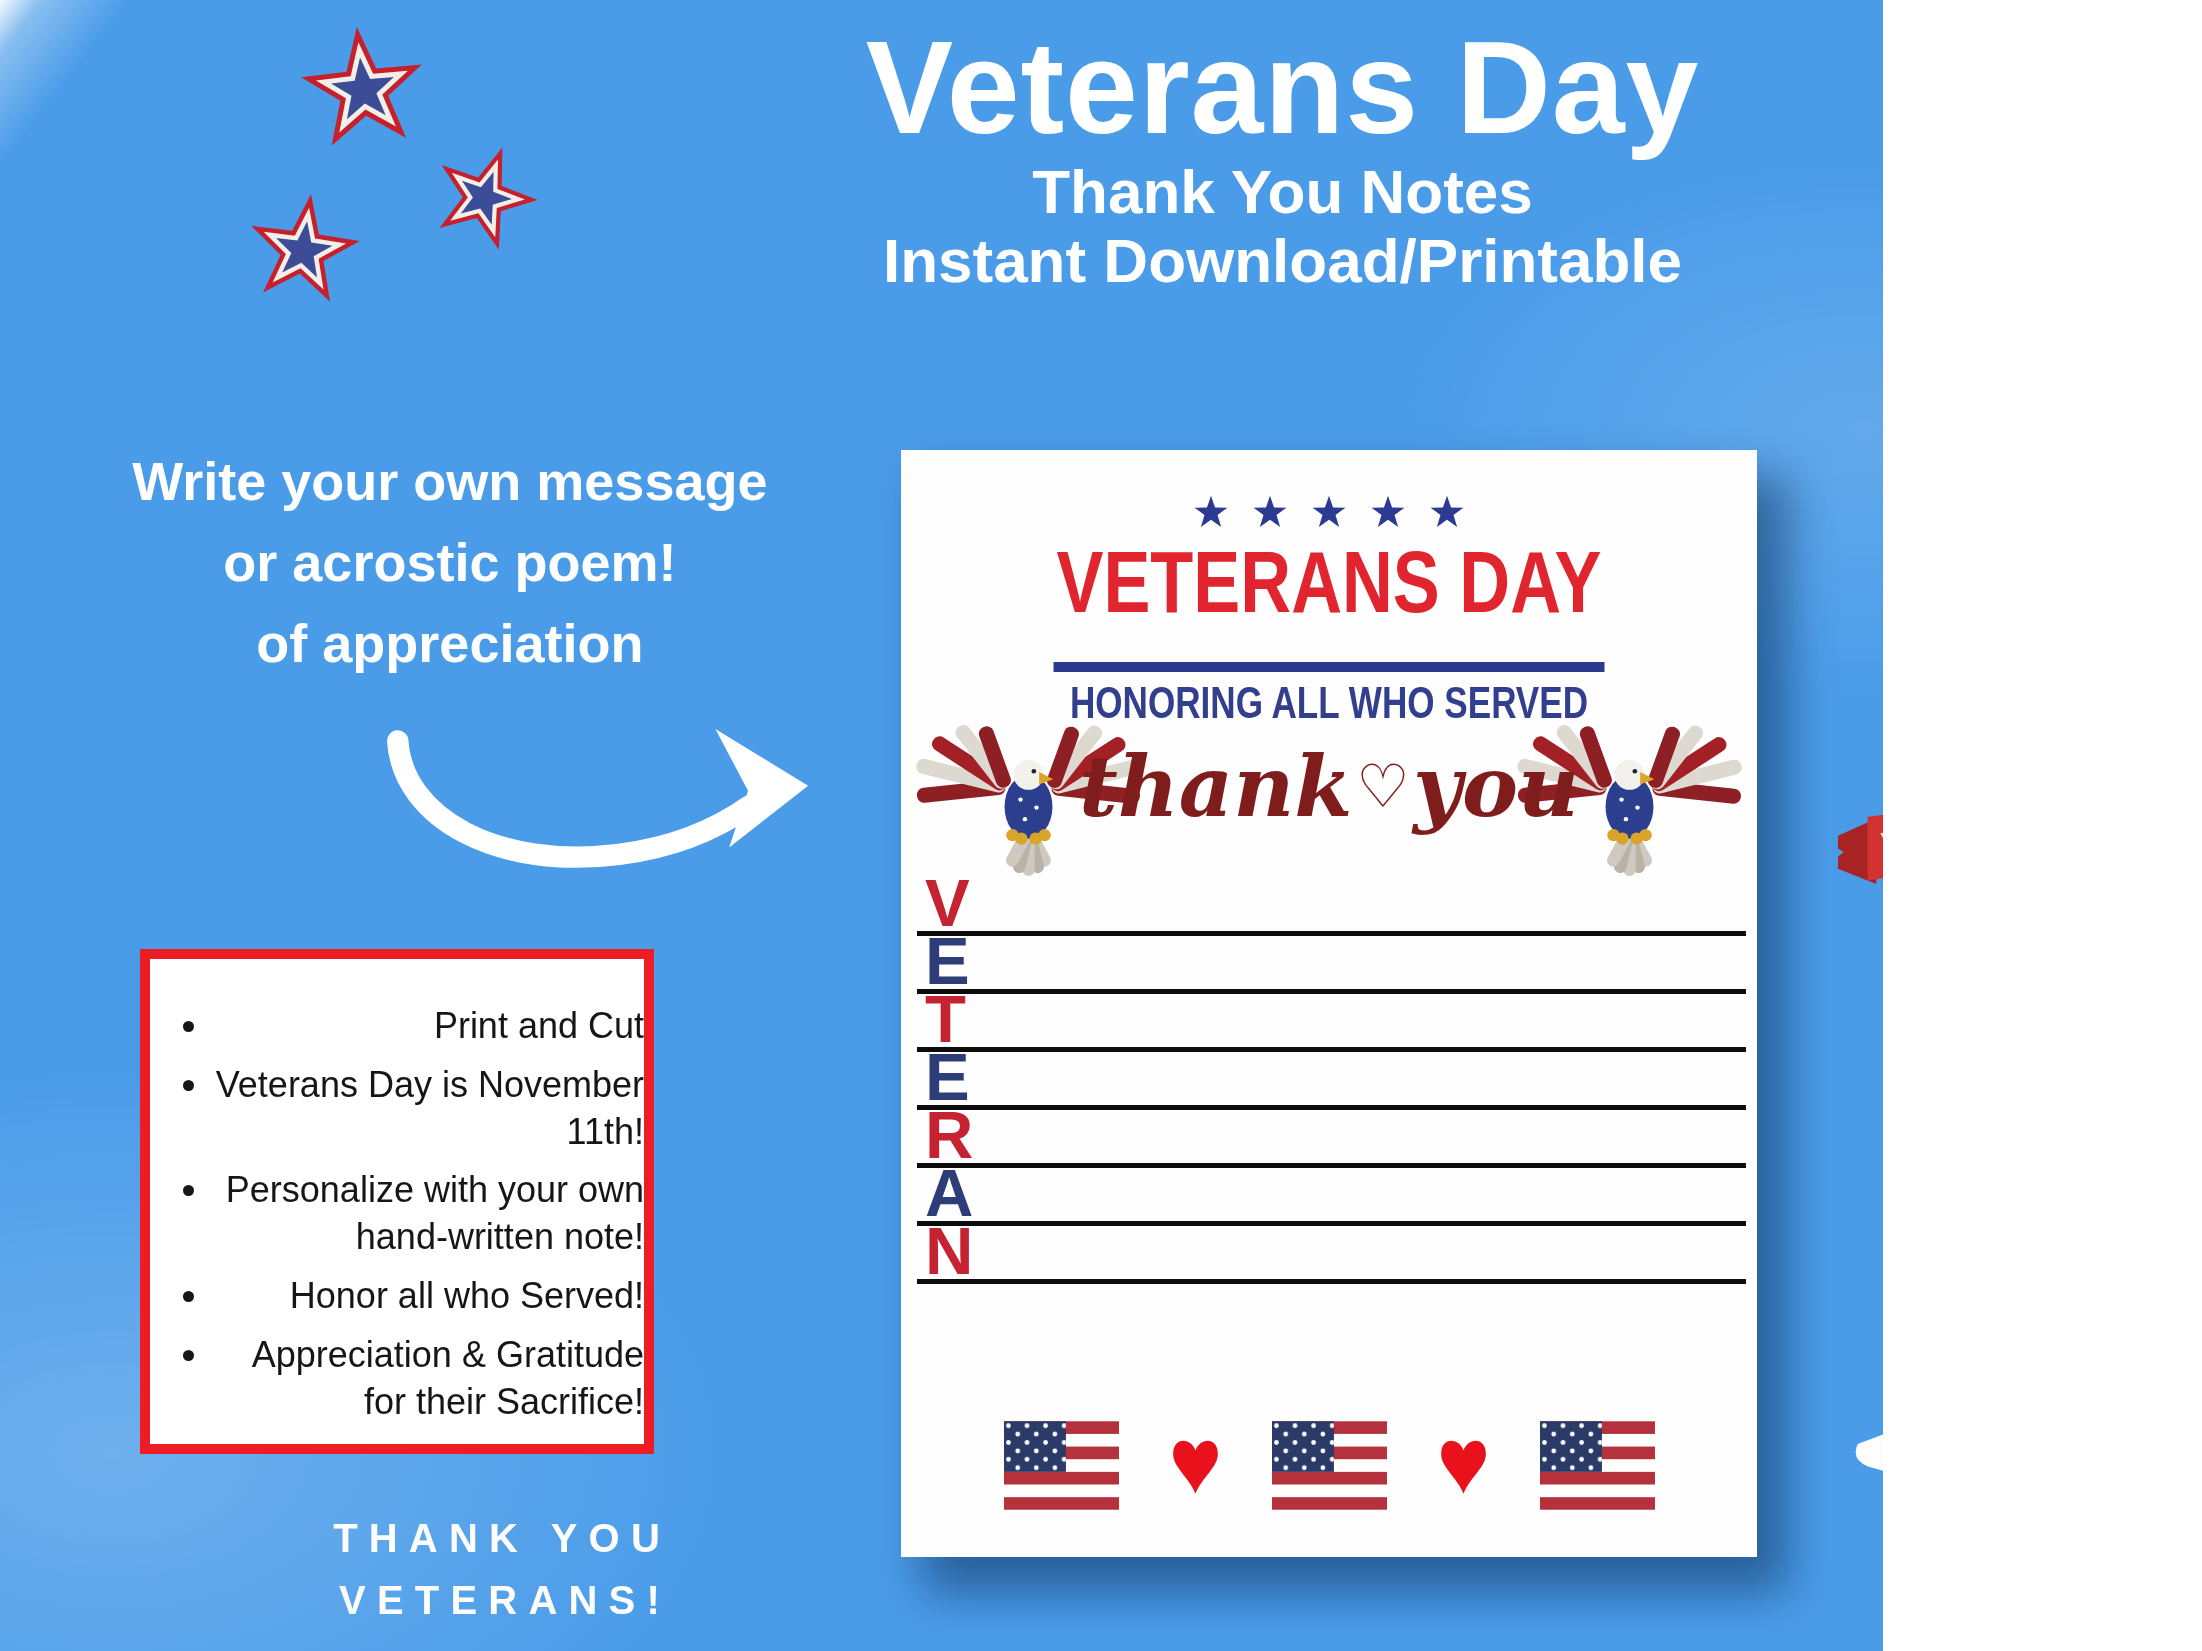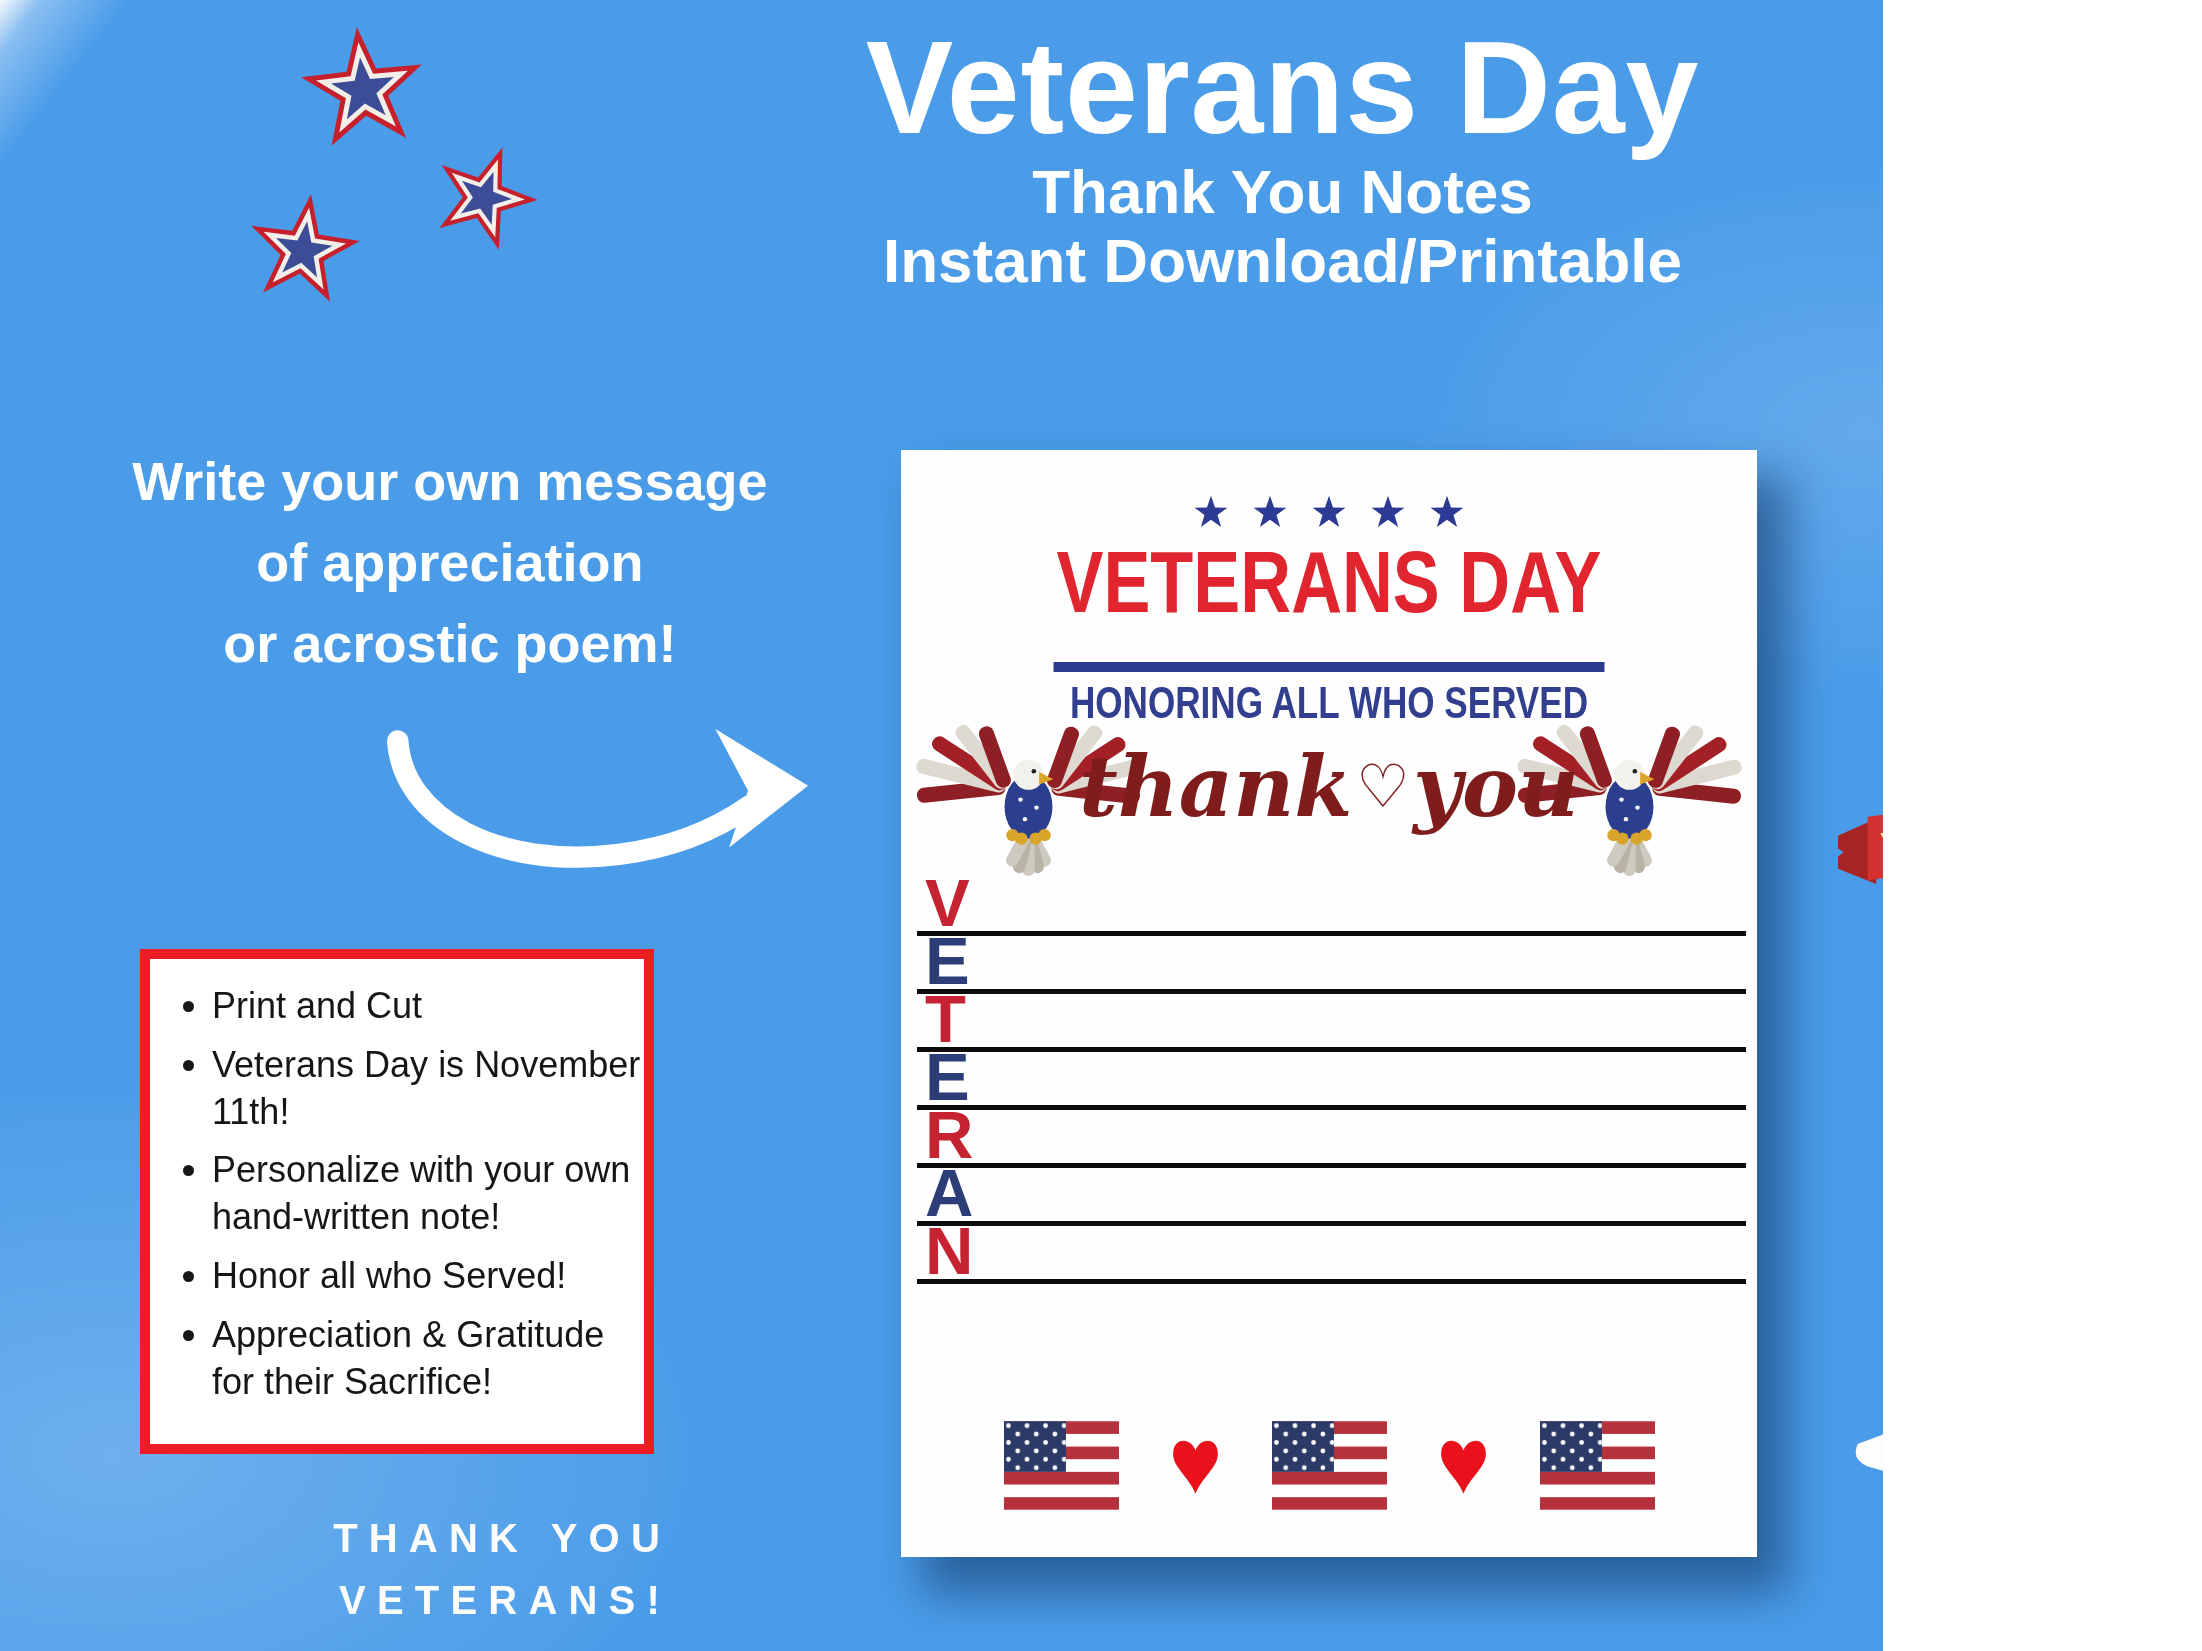--- a/index.html
+++ b/index.html
@@ -17,21 +17,21 @@
   .header { position:absolute; left:594px; top:19px; width:1377px; text-align:center; color:#ffffff; }
   .header-title { font-size:131px; font-weight:800; line-height:1.05; letter-spacing:0.9px; }
   .header-sub   { font-size:62px;  font-weight:800; line-height:1.12; }
   
   .message { position:absolute; left:6.9px; top:441px; width:886px; text-align:center;
              color:#ffffff; font-size:54px; font-weight:700; }
   .msg-line { line-height:1.5; }
   .arrow { position:absolute; left:368px; top:717px; width:469px; height:176px; }
   .features-box { position:absolute; left:140px; top:949px; width:514px; height:505px;
                   background:#ffffff; border:10.3px solid #ee1c25; box-sizing:border-box; }
-  .features-list { margin:24px 0 0 26px; padding-left:36px; font-size:36px; line-height:1.3; color:#161616; }
+  .features-list { margin:44px 0 0 26px; padding-left:36px; font-size:36px; line-height:1.3; color:#161616;text-align:right; }
   .feature-item { margin-bottom:12px; }
   .thanks { position:absolute; left:120px; top:1507px; width:551px; text-align:right;
             color:#fdfdfd; font-size:40px; font-weight:600; letter-spacing:11.2px; line-height:1.55; }
   
   .page { position:absolute; left:901px; top:450px; width:856px; height:1107px; background:#fefefe;
           box-shadow:26px 31px 43px 5.2px rgba(8,38,78,0.5); }
   .page-stars { position:absolute; top:45px; left:0; width:100%; display:flex; justify-content:center; gap:23px; }
   .page-star { width:36px; height:36px; }
   .page-title { position:absolute; top:81px; left:0; width:100%; text-align:center;
                 font-size:88px; font-weight:800; color:#e0252f; transform:scaleX(0.8); white-space:nowrap; }
@@ -143,22 +143,22 @@
     </svg>
 
   <div class="header">
     <div class="header-title">Veterans Day</div>
     <div class="header-sub">Thank You Notes</div>
     <div class="header-sub">Instant Download/Printable</div>
   </div>
 
   <div class="message">
       <div class="msg-line">Write your own message</div>
+      <div class="msg-line">or acrostic poem!</div>
       <div class="msg-line">of appreciation</div>
-      <div class="msg-line">or acrostic poem!</div>
     </div>
 
   <svg class="arrow" viewBox="0 0 545 205">
     <path d="M 34,28 C 40,118 150,178 292,160 C 356,152 406,130 443,104" stroke="#ffffff" stroke-width="25" fill="none" stroke-linecap="round"></path>
     <path d="M 404,14 L 512,80 L 420,152 L 442,86 Z" fill="#ffffff"></path>
   </svg>
 
   <div class="features-box">
     <ul class="features-list">
         <li class="feature-item">Print and Cut</li>

